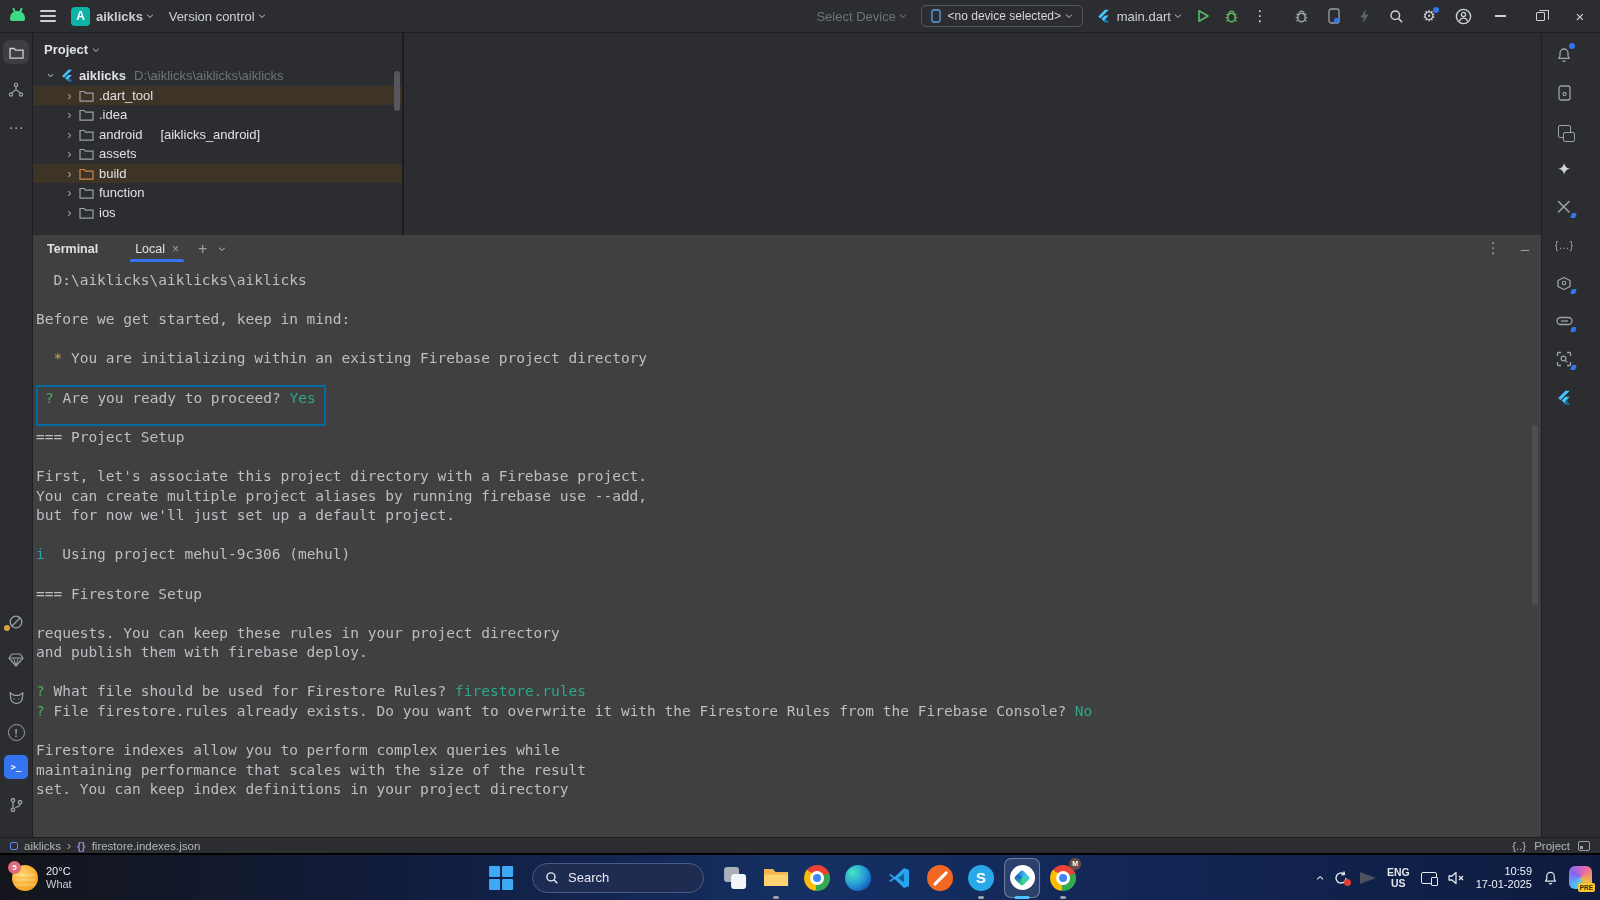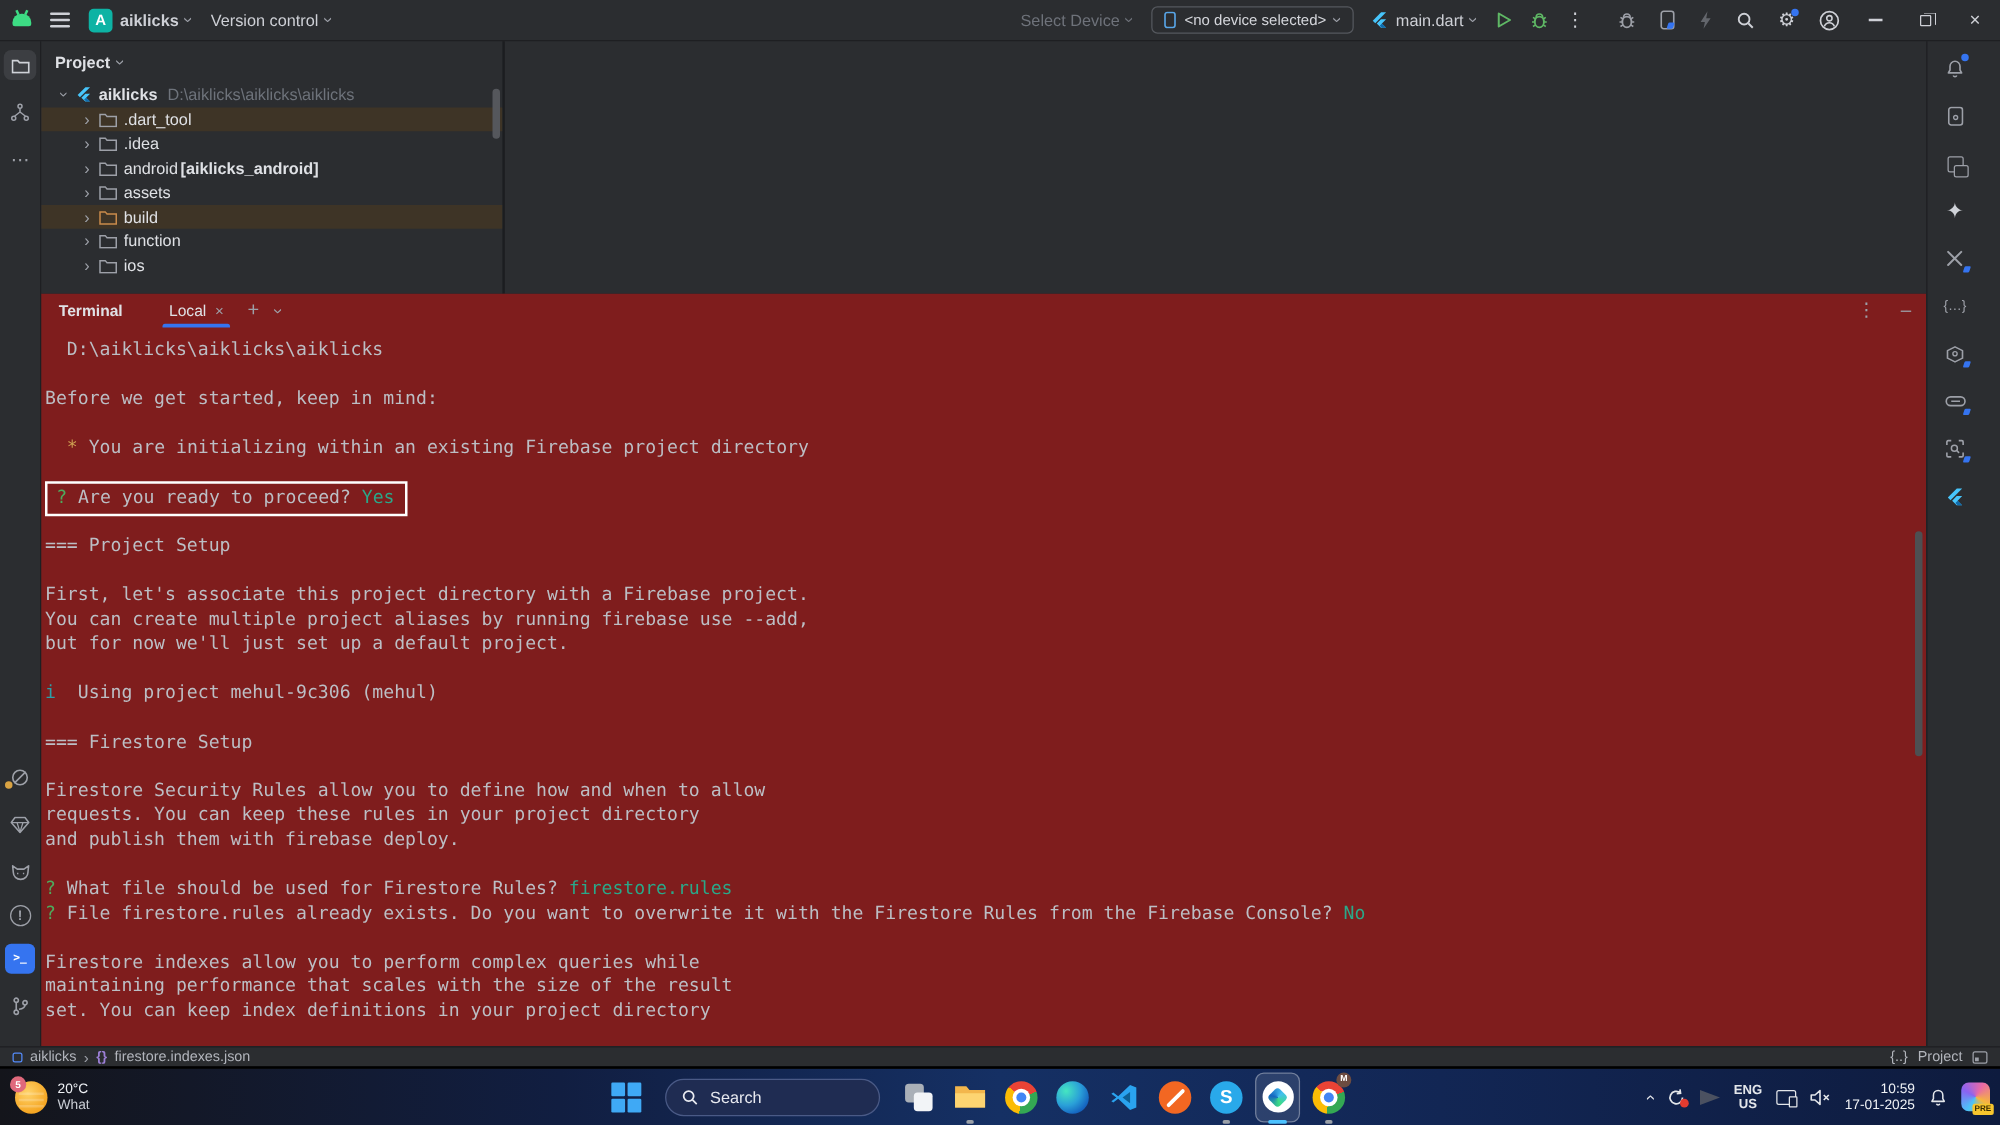--- a/index.html
+++ b/index.html
@@ -69,41 +69,41 @@
   .tree { font-size:13px; color:#dfe1e5; }
   .tree-row { height:19.5px; display:flex; align-items:center; white-space:nowrap; }
   .tree-row.root { padding-left:12px; }
   .tree-row.child { padding-left:30px; }
   .tree-row.hl { background:#3e3426; }
   .tree-chev { width:13px; text-align:center; color:#9da0a8; font-size:13px; }
   .tree-chev.open { display:inline-block; transform:rotate(90deg); }
   .ticon { margin:0 5px 0 3px; display:inline-flex; }
   .tname { color:#dfe1e5; }
   .tname.b { font-weight:bold; }
-  .tsuffix { margin-left:2px; font-weight:700; }
+  .tsuffix { margin-left:18px; font-weight:400; }
   .tpath { margin-left:8px; color:#6e737b; }
   .pp-scroll { position:absolute; right:2px; top:38px; width:6px; height:40px; background:#55575c; border-radius:3px; }
   
-  .terminal { position:absolute; left:0; right:0; top:202px; bottom:0; background:#7f1d1d; }
+  .terminal { position:absolute; left:0; right:0; top:202px; bottom:0; background:#404040; }
   .term-header { height:27px; display:flex; align-items:center; padding:0 12px 0 8px; font-size:12.5px; }
   .term-title { font-weight:600; color:#dfe1e5; padding:0 6px; }
   .term-tab { position:relative; height:27px; display:flex; align-items:center; gap:7px; margin-left:26px; padding:0 5px; color:#dfe1e5; }
   .term-tab::after { content:""; position:absolute; left:0; right:0; bottom:0; height:3px; background:#3574f0; border-radius:2px 2px 0 0; }
   .tab-x { color:#9da0a8; font-size:12px; }
   .term-plus { color:#9da0a8; font-size:16px; margin-left:14px; }
   .term-chev { margin-left:14px; }
   .term-right { margin-left:auto; display:flex; align-items:center; gap:20px; color:#9da0a8; }
   .term-body { padding:9px 0 0 3px; font-family:"DejaVu Sans Mono",monospace; font-size:14.5px; line-height:19.6px; color:#bcbec4; }
   .tline { height:19.6px; white-space:pre; }
   .c-d { color:#bcbec4; }
   .c-g { color:#4eab5d; }
   .c-t { color:#2aa889; }
   .c-y { color:#cfa253; }
   .c-c { color:#2b9fa8; }
-  .redbox { display:inline-block; border:2px solid #ffffff; padding:2px 8px 3px 7px; margin:-5px 0 -4px 0; position:relative; }
+  .redbox { display:inline-block; border:2px solid #0369a1; padding:2px 8px 16px 7px; margin:-5px 0 -4px 0; position:relative; }
   .term-scroll { position:absolute; right:3px; top:190px; width:6px; height:180px; background:#4d4f52; border-radius:3px; }
   
   .statusbar { position:absolute; left:0; right:0; top:837px; height:16px; background:#2b2d30; border-top:1px solid #1e1f22;
     display:flex; align-items:center; font-size:11.5px; color:#b2b5bc; padding:0 10px; }
   .sb-left { display:flex; align-items:center; gap:6px; }
   .mod-ic { width:8px; height:8px; border:1.6px solid #548af7; border-radius:2px; }
   .json-ic { color:#9c7fd6; font-weight:bold; font-size:11px; }
   .sb-right { margin-left:auto; display:flex; align-items:center; gap:8px; }
   .sb-winic { width:12px; height:10px; border:1.2px solid #9da0a8; border-radius:2px; position:relative; }
   .sb-winic::before { content:""; position:absolute; left:1px; bottom:1px; width:3px; height:3px; background:#9da0a8; }
@@ -426,21 +426,20 @@
             <div class="tline"><span class="c-d">=== Project Setup</span></div>
             <div class="tline">&nbsp;</div>
             <div class="tline"><span class="c-d">First, let's associate this project directory with a Firebase project.</span></div>
             <div class="tline"><span class="c-d">You can create multiple project aliases by running firebase use --add,</span></div>
             <div class="tline"><span class="c-d">but for now we'll just set up a default project.</span></div>
             <div class="tline">&nbsp;</div>
             <div class="tline"><span class="c-c">i</span><span class="c-d">  Using project mehul-9c306 (mehul)</span></div>
             <div class="tline">&nbsp;</div>
             <div class="tline"><span class="c-d">=== Firestore Setup</span></div>
             <div class="tline">&nbsp;</div>
-            <div class="tline"><span class="c-d">Firestore Security Rules allow you to define how and when to allow</span></div>
             <div class="tline"><span class="c-d">requests. You can keep these rules in your project directory</span></div>
             <div class="tline"><span class="c-d">and publish them with firebase deploy.</span></div>
             <div class="tline">&nbsp;</div>
             <div class="tline"><span class="c-g">?</span><span class="c-d"> What file should be used for Firestore Rules? </span><span class="c-t">firestore.rules</span></div>
             <div class="tline"><span class="c-g">?</span><span class="c-d"> File firestore.rules already exists. Do you want to overwrite it with the Firestore Rules from the Firebase Console? </span><span class="c-t">No</span></div>
             <div class="tline">&nbsp;</div>
             <div class="tline"><span class="c-d">Firestore indexes allow you to perform complex queries while</span></div>
             <div class="tline"><span class="c-d">maintaining performance that scales with the size of the result</span></div>
             <div class="tline"><span class="c-d">set. You can keep index definitions in your project directory</span></div>
           </div>

